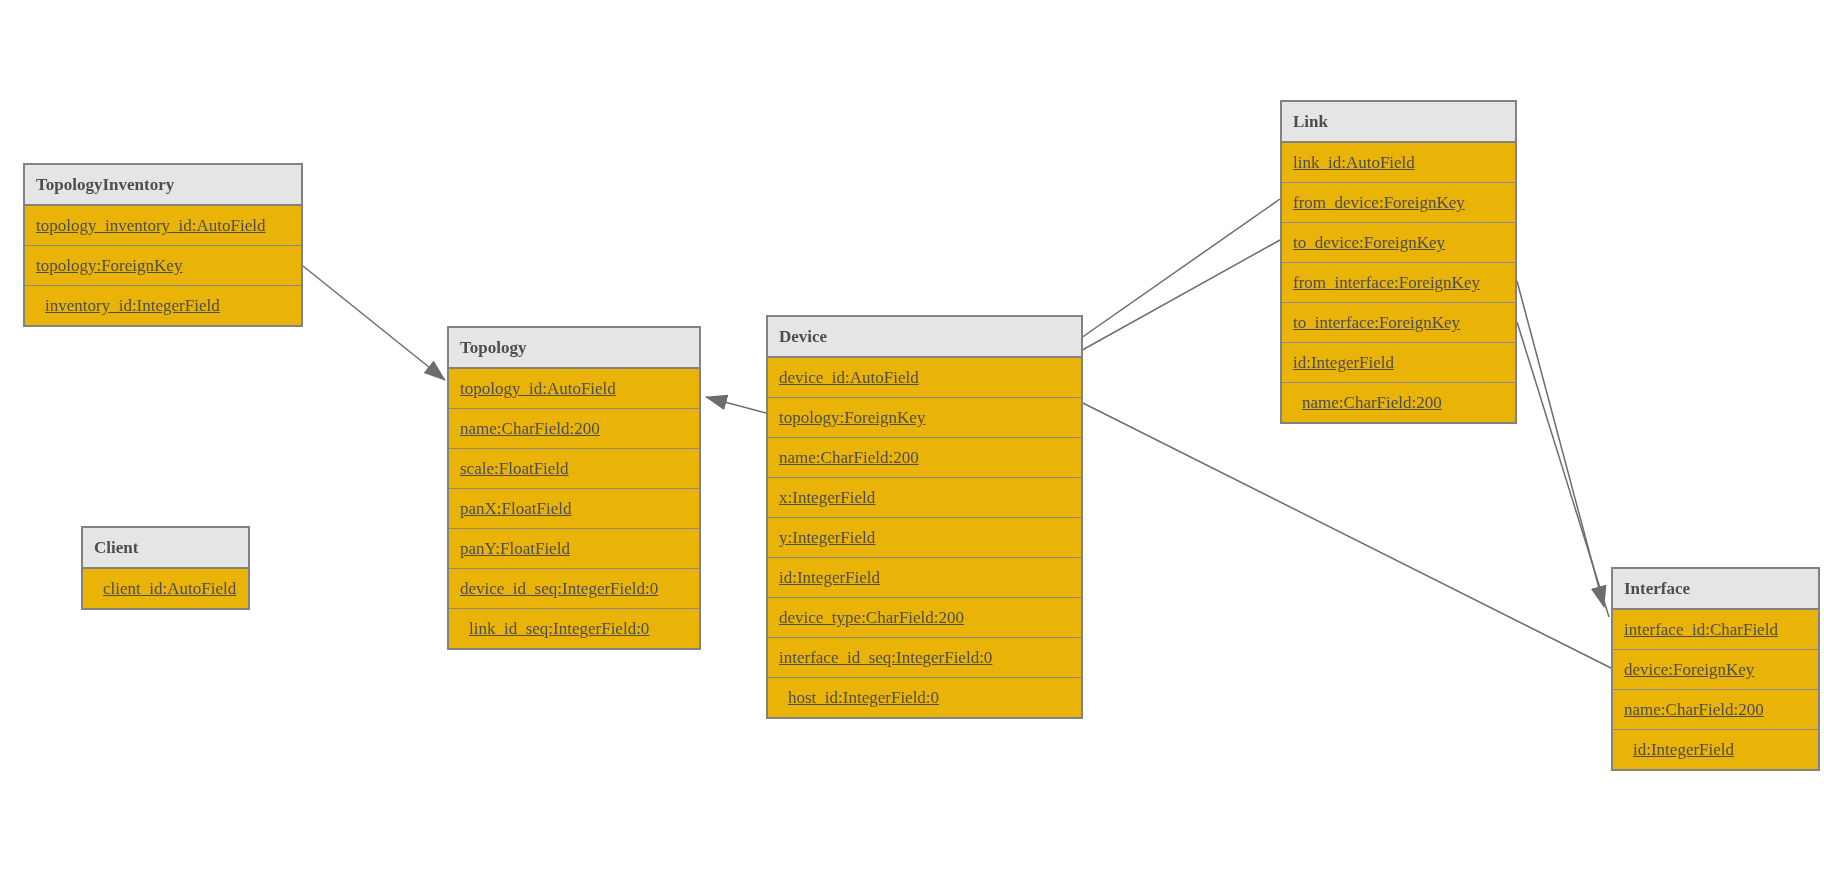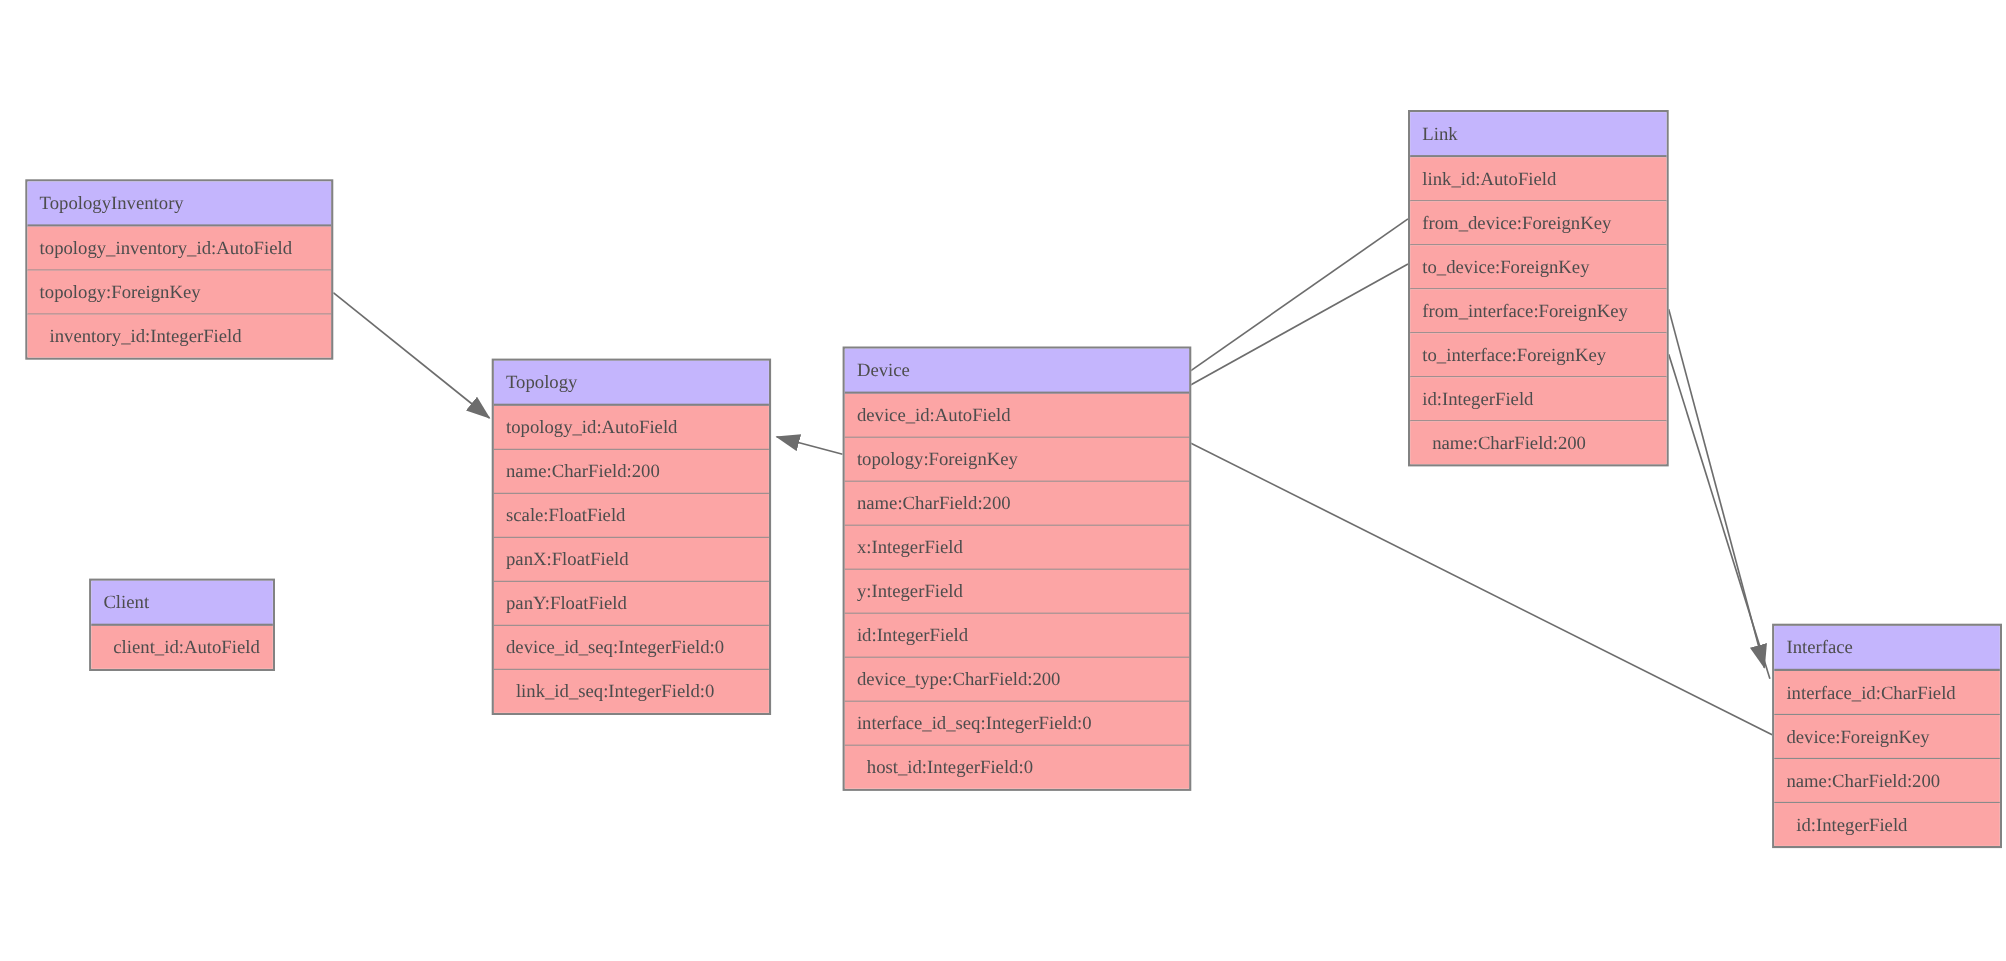--- a/index.html
+++ b/index.html
@@ -25,38 +25,40 @@
   .table {
     position: absolute;
     z-index: 2;
     background: #ffffff;
     border: 2px solid #828282;
     box-sizing: border-box;
   }
   .thead {
     height: 39px;
     line-height: 39px;
-    background: #c4b5fd;
+    background: #e5e5e5;
     border-bottom: 2px solid #828282;
     padding: 0 11px;
     font-size: 17px;
     color: #4d4d4d;
     white-space: nowrap;
     overflow: hidden;
+    font-weight: bold;
   }
   .trow {
     height: 39px;
     line-height: 39px;
     border-bottom: 1px solid #8a8a8a;
     padding: 0 11px;
     font-size: 17px;
     color: #4d4d4d;
-    background: #fca5a5;
+    background: #eab308;
     white-space: nowrap;
     overflow: hidden;
+    text-decoration: underline;
   }
   .trow:last-child {
     border-bottom: none;
     padding-left: 20px;
   }
 </style>
 </head>
 <body>
 
 <div id="canvas">

